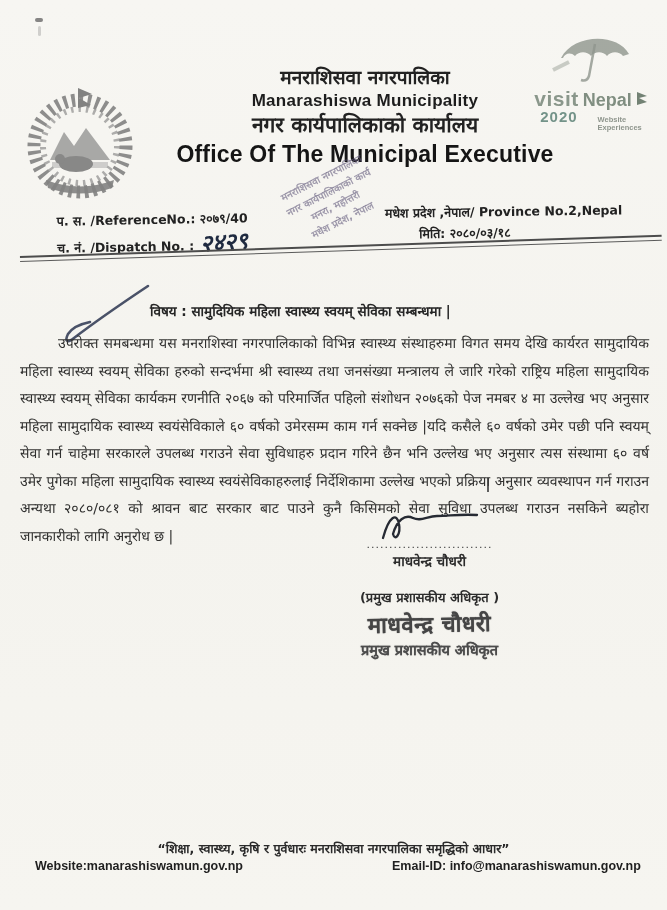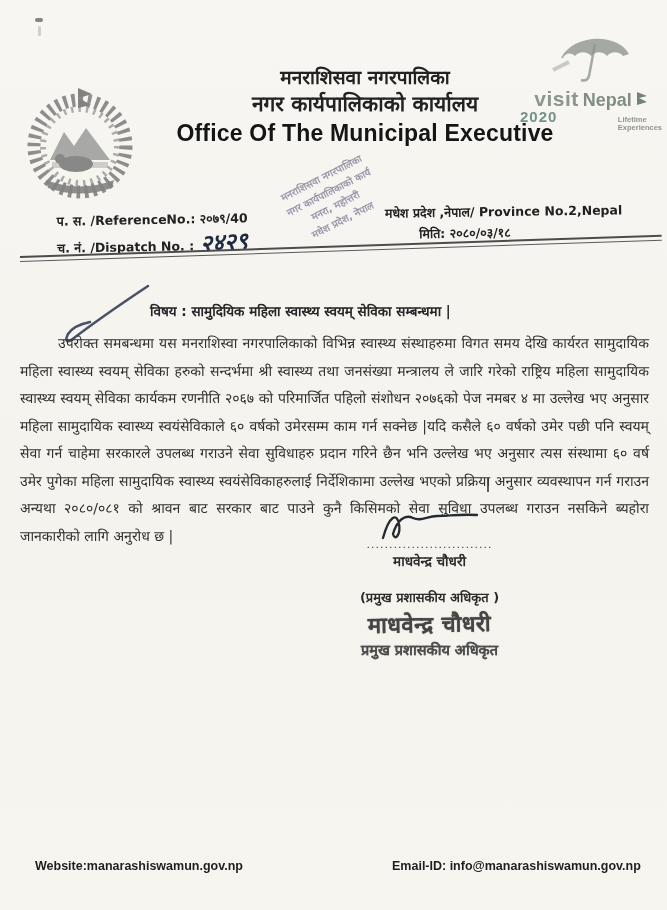--- a/index.html
+++ b/index.html
@@ -101,32 +101,33 @@
       <path d="M10,40 L26,32" stroke="#8a9288" stroke-width="4" opacity="0.5"></path>
     </svg>
     <div class="vn-text">
       <div class="vn-row">
         <span class="vn-visit">visit</span>
         <span class="vn-nepal">Nepal</span>
         <svg width="12" height="14" viewBox="0 0 12 14">
           <path d="M1,0 L11,4 L3,6 L11,10 L1,13 Z" fill="#5c6e5f"></path>
         </svg>
       </div>
-      <div class="vn-row" style="justify-content:space-between;gap:20px;">
+      <div class="vn-row" style="justify-content:center;gap:20px;">
         <span class="vn-year">2020</span>
         <span class="vn-tag">
-          <span>Lifetime</span><br>
+          <span>Website</span><br>
           <span>Experiences</span>
         </span>
       </div>
     </div>
   </div>
 
   <div class="abs header">
     <div class="np-title">मनराशिसवा नगरपालिका</div>
+    <div class="en-title">Manarashiswa Municipality</div>
     <div class="np-office">नगर कार्यपालिकाको कार्यालय</div>
     <div class="en-office">Office Of The Municipal Executive</div>
   </div>
 
   <div class="abs stamp">
     <div>मनराशिसवा नगरपालिका</div>
     <div>नगर कार्यपालिकाको कार्य</div>
     <div>मनरा, महोत्तरी</div>
     <div>मधेश प्रदेश, नेपाल</div>
   </div>
@@ -168,18 +169,19 @@
     <svg class="sig-squiggle" width="110" height="34" viewBox="0 0 110 34">
       <path d="M8,30 C14,8 22,4 24,16 C26,26 20,34 18,26 C22,12 30,6 38,10 C46,14 52,8 62,8 C74,8 84,6 102,7" fill="none" stroke="#262a33" stroke-width="2.3" stroke-linecap="round"></path>
     </svg>
     <div class="sig-dots">............................</div>
     <div class="sig-name">माधवेन्द्र चौधरी</div>
     <div class="sig-title">(प्रमुख प्रशासकीय  अधिकृत )</div>
     <div class="stamp-name">माधवेन्द्र चौधरी</div>
     <div class="stamp-title">प्रमुख प्रशासकीय अधिकृत</div>
   </div>
 
+  <div class="abs foot-quote">“शिक्षा, स्वास्थ्य, कृषि र पुर्वधारः मनराशिसवा नगरपालिका समृद्धिको आधार”</div>
   <div class="abs foot-row">
     <span class="foot-web">Website:manarashiswamun.gov.np</span>
     <span class="foot-mail">Email-ID:  info@manarashiswamun.gov.np</span>
   </div>
 
 </div>
 
 </body></html>

